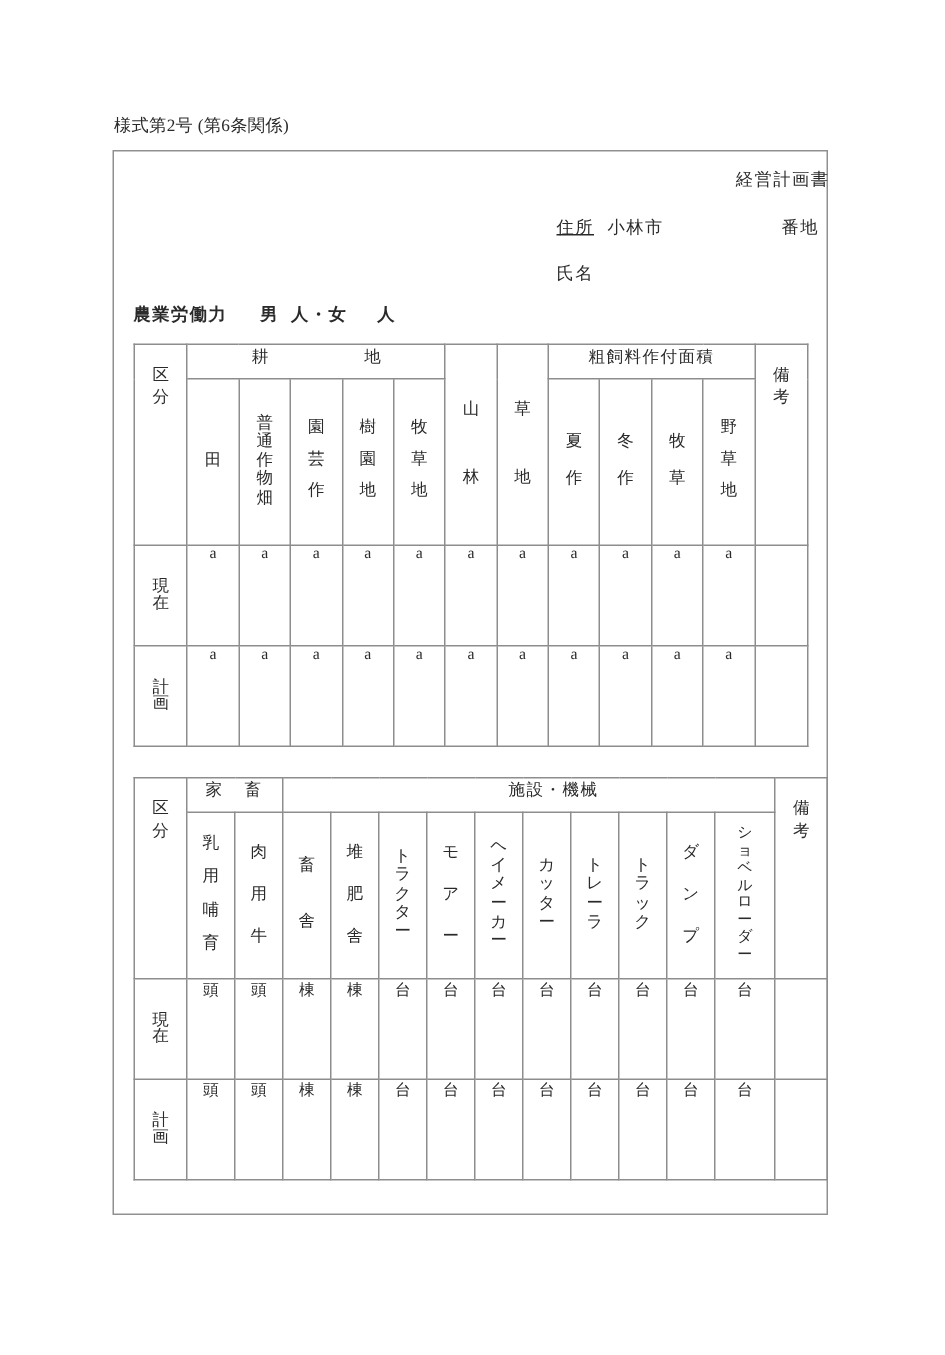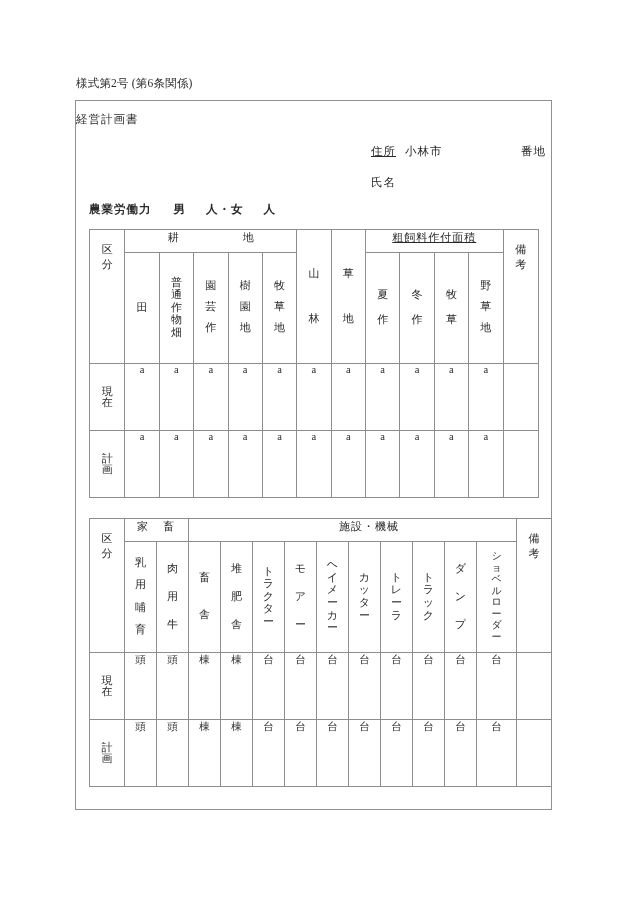--- a/index.html
+++ b/index.html
@@ -36,21 +36,21 @@
     border: 1px solid #909090;
     box-sizing: border-box;
   }
 
   
   .doc-title {
     position: absolute;
     left: 0;
     top: 11px;
     width: 477px;
-    text-align: left;
+    text-align: right;
     font-size: 11.5px;
     letter-spacing: 1px;
   }
   .addr-line {
     position: absolute;
     left: 295px;
     top: 43px;
     font-size: 11.5px;
     white-space: nowrap;
     width: 175px;
@@ -68,21 +68,21 @@
   }
   .labor-line {
     position: absolute;
     left: 13px;
     top: 101px;
     font-size: 11.5px;
     white-space: nowrap;
   }
   .labor-line span { letter-spacing: 1px; font-weight: bold; }
   .labor-line .sp1 { margin-left: 22px; }
-  .labor-line .sp2 { margin-left: 20px; }
+  .labor-line .sp2 { margin-left: 8px; }
   .labor-line .sp3 { margin-left: 20px; }
 
   
   table.form-table {
     position: absolute;
     border-collapse: collapse;
     table-layout: fixed;
     font-size: 11px;
   }
   table.form-table td {
@@ -206,21 +206,21 @@
             <span>山</span>
             <span>林</span>
           </div>
         </td>
         <td rowspan="2" class="vcell">
           <div class="vtext">
             <span>草</span>
             <span>地</span>
           </div>
         </td>
-        <td class="grp" colspan="4" style="letter-spacing:1px;text-decoration:underline;">粗飼料作付面積</td>
+        <td class="grp" colspan="4" style="letter-spacing:1px;">粗飼料作付面積</td>
         <td rowspan="2">
           <div class="kubun">
             <span>備</span>
             <span>考</span>
           </div>
         </td>
       </tr>
 
       <tr>
         <td class="vcell">

